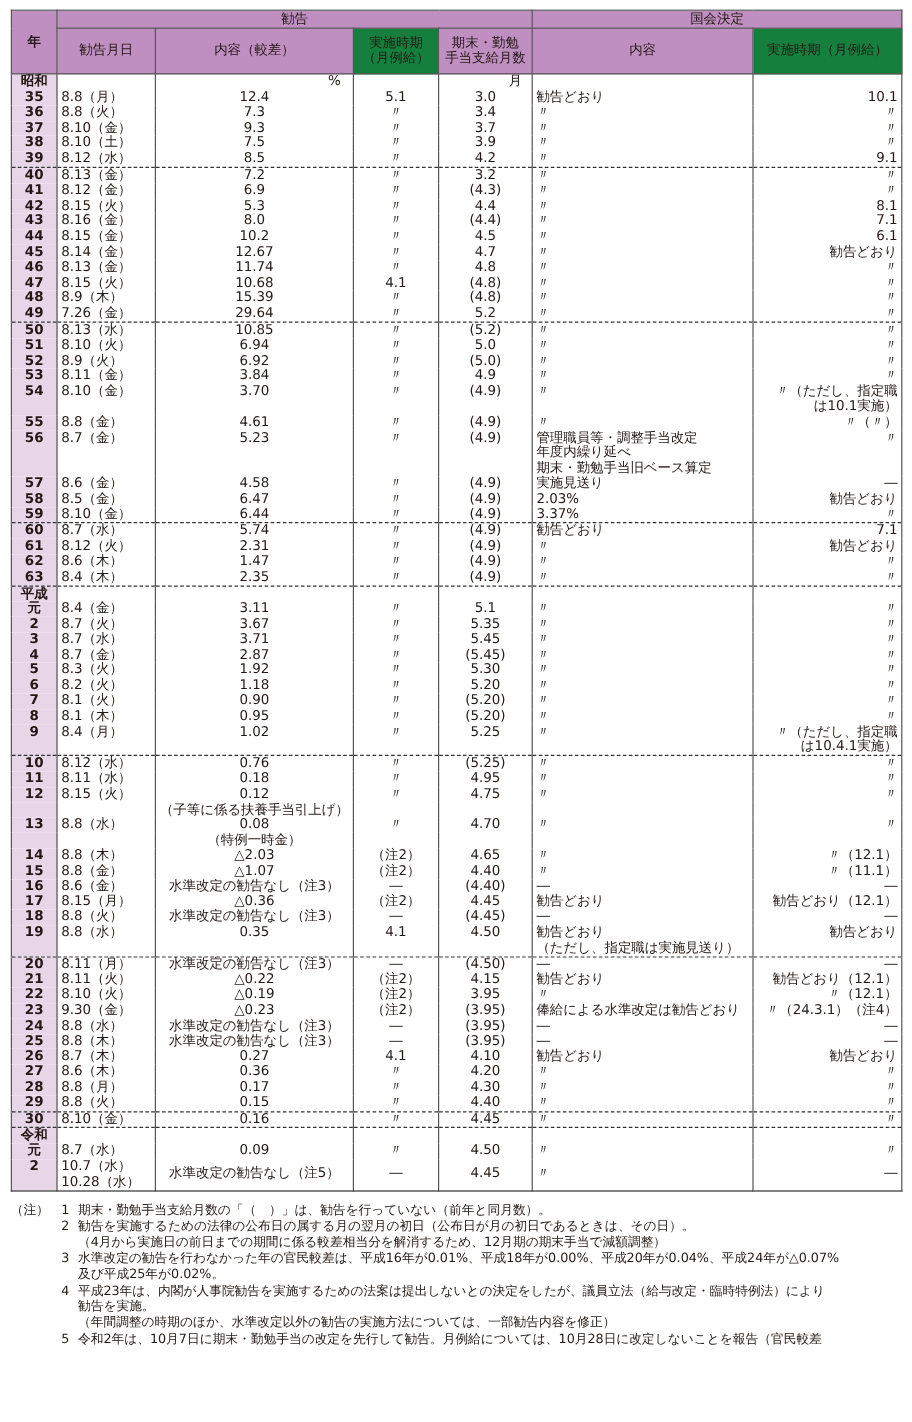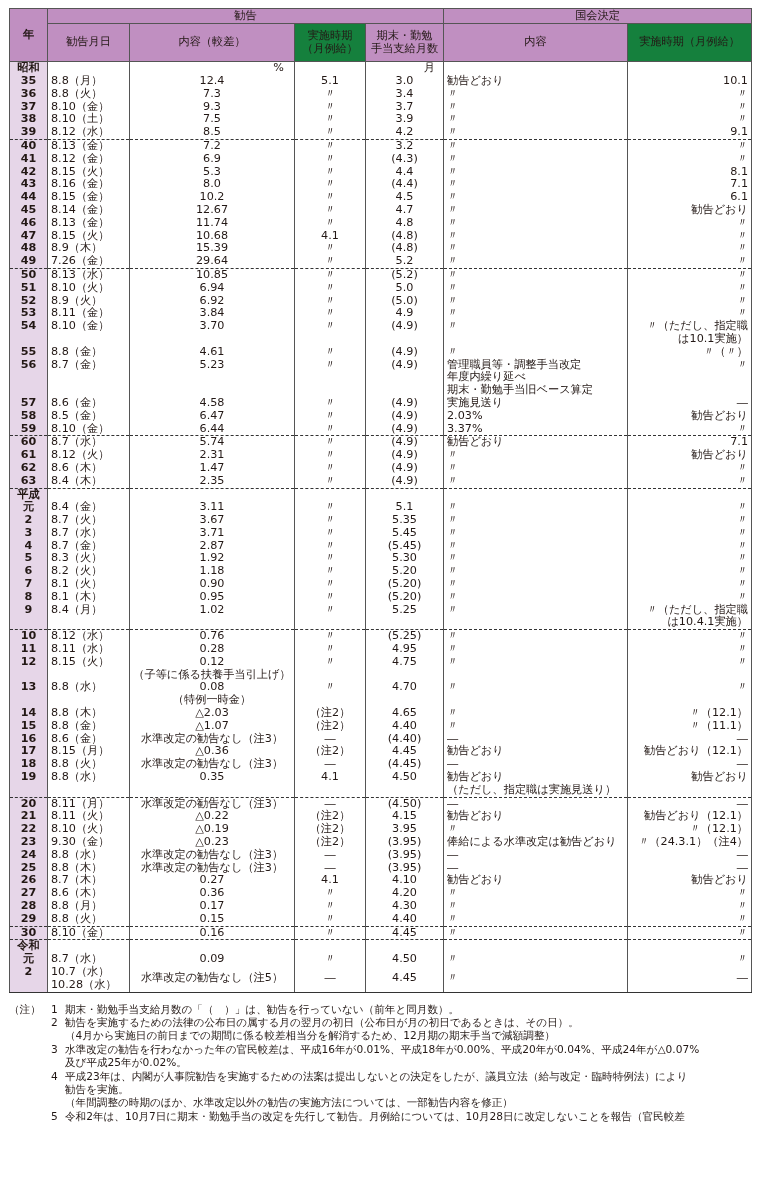--- a/index.html
+++ b/index.html
@@ -432,21 +432,21 @@
           <td class="date" style="white-space: pre;">8.12（水）</td>
           <td class="content" style="white-space: pre;">0.76</td>
           <td class="timing" style="white-space: pre;">〃</td>
           <td class="months" style="white-space: pre;">(5.25)</td>
           <td class="diet-content" style="white-space: pre;">〃</td>
           <td class="diet-timing" style="white-space: pre;">〃</td>
         </tr>
         <tr class="">
           <td class="year" style="white-space: pre;">11</td>
           <td class="date" style="white-space: pre;">8.11（水）</td>
-          <td class="content" style="white-space: pre;">0.28</td>
+          <td class="content" style="white-space: pre;">0.18</td>
           <td class="timing" style="white-space: pre;">〃</td>
           <td class="months" style="white-space: pre;">4.95</td>
           <td class="diet-content" style="white-space: pre;">〃</td>
           <td class="diet-timing" style="white-space: pre;">〃</td>
         </tr>
         <tr class="">
           <td class="year" style="white-space: pre;">12</td>
           <td class="date" style="white-space: pre;">8.15（火）</td>
           <td class="content" style="white-space: pre;">0.12</td>
           <td class="timing" style="white-space: pre;">〃</td>

